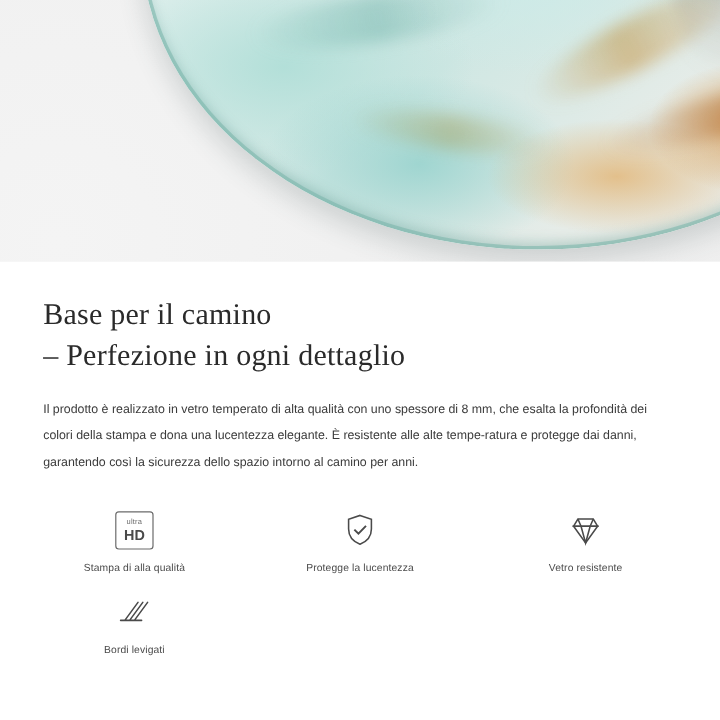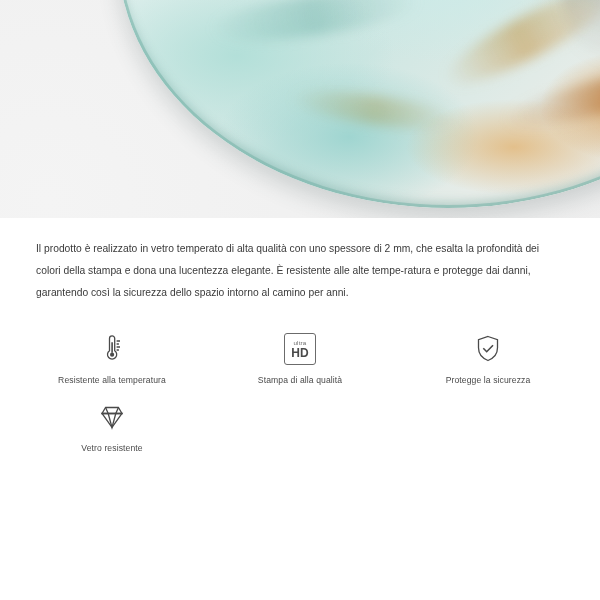--- a/index.html
+++ b/index.html
@@ -181,64 +181,63 @@
         <div class="ink-streak s3"></div>
         <div class="ink-streak s4"></div>
         <div class="ink-streak s5"></div>
 
       </div>
     </div>
 
   </div>
 
   <div class="content">
-    <p class="body-copy">Il prodotto è realizzato in vetro temperato di alta qualità con uno spessore di 2 mm, che esalta la profondità dei colori della stampa e dona una lucentezza elegante. È resistente alle alte tempe-ratura e protegge dai danni, garantendo così la sicurezza dello spazio intorno al camino per anni.</p>
+    <h1 class="headline">Base per il camino
+– Perfezione in ogni dettaglio</h1>
+    <p class="body-copy">Il prodotto è realizzato in vetro temperato di alta qualità con uno spessore di 8 mm, che esalta la profondità dei colori della stampa e dona una lucentezza elegante. È resistente alle alte tempe-ratura e protegge dai danni, garantendo così la sicurezza dello spazio intorno al camino per anni.</p>
   </div>
 
   <div class="features">
 
-    <div class="feature">
-      <div class="ic">
-        <svg width="34" height="34" viewBox="0 0 34 34" fill="none" stroke="#4a4a4a" stroke-width="1.3">
-          <path d="M14.5 6.5a2.6 2.6 0 0 1 5.2 0v12.2a4.6 4.6 0 1 1-5.2 0V6.5z"></path>
-          <circle cx="17.1" cy="22.7" r="2.1" fill="#4a4a4a" stroke="none"></circle>
-          <path d="M17.1 20.8V10.2" stroke-width="1.6"></path>
-          <path d="M21.6 9h3.4M21.6 12h2.3M21.6 15h3.4M21.6 18h2.3"></path>
-        </svg>
-      </div>
-      <div class="cap">Resistente alla temperatura</div>
-    </div>
 
     <div class="feature">
       <div class="ic">
         <div class="hd-badge">
           <span class="u">ultra</span>
           <span class="h">HD</span>
         </div>
       </div>
       <div class="cap">Stampa di alla qualità</div>
     </div>
 
     <div class="feature">
       <div class="ic">
         <svg width="34" height="34" viewBox="0 0 34 34" fill="none" stroke="#4a4a4a" stroke-width="1.3">
           <path d="M17 4.5l9.5 3.2v8.1c0 6.3-4.2 10.6-9.5 12.7-5.3-2.1-9.5-6.4-9.5-12.7V7.7L17 4.5z"></path>
           <path d="M12.3 16.3l3.4 3.4 6.3-6.5" stroke-width="1.6"></path>
         </svg>
       </div>
-      <div class="cap">Protegge la sicurezza</div>
+      <div class="cap">Protegge la lucentezza</div>
     </div>
 
     <div class="feature">
       <div class="ic">
         <svg width="34" height="34" viewBox="0 0 34 34" fill="none" stroke="#4a4a4a" stroke-width="1.3">
           <path d="M7 13.5h20L17 27.5 7 13.5z"></path>
           <path d="M10.6 7.5h12.8l3.6 6H7l3.6-6z"></path>
           <path d="M10.6 7.5l2.6 6M23.4 7.5l-2.6 6M13.2 13.5L17 27.5l3.8-14"></path>
         </svg>
       </div>
       <div class="cap">Vetro resistente</div>
     </div>
 
+    <div class="feature">
+      <div class="ic">
+        <svg width="34" height="34" viewBox="0 0 34 34" fill="none" stroke="#4a4a4a" stroke-width="1.3">
+          <path d="M9 24L20 9M13 24L24 9M17 24L28 9M5.5 24h17.5" stroke-linecap="round"></path>
+        </svg>
+      </div>
+      <div class="cap">Bordi levigati</div>
+    </div>
 
 
   </div>
 </div>
 
 </body></html>

